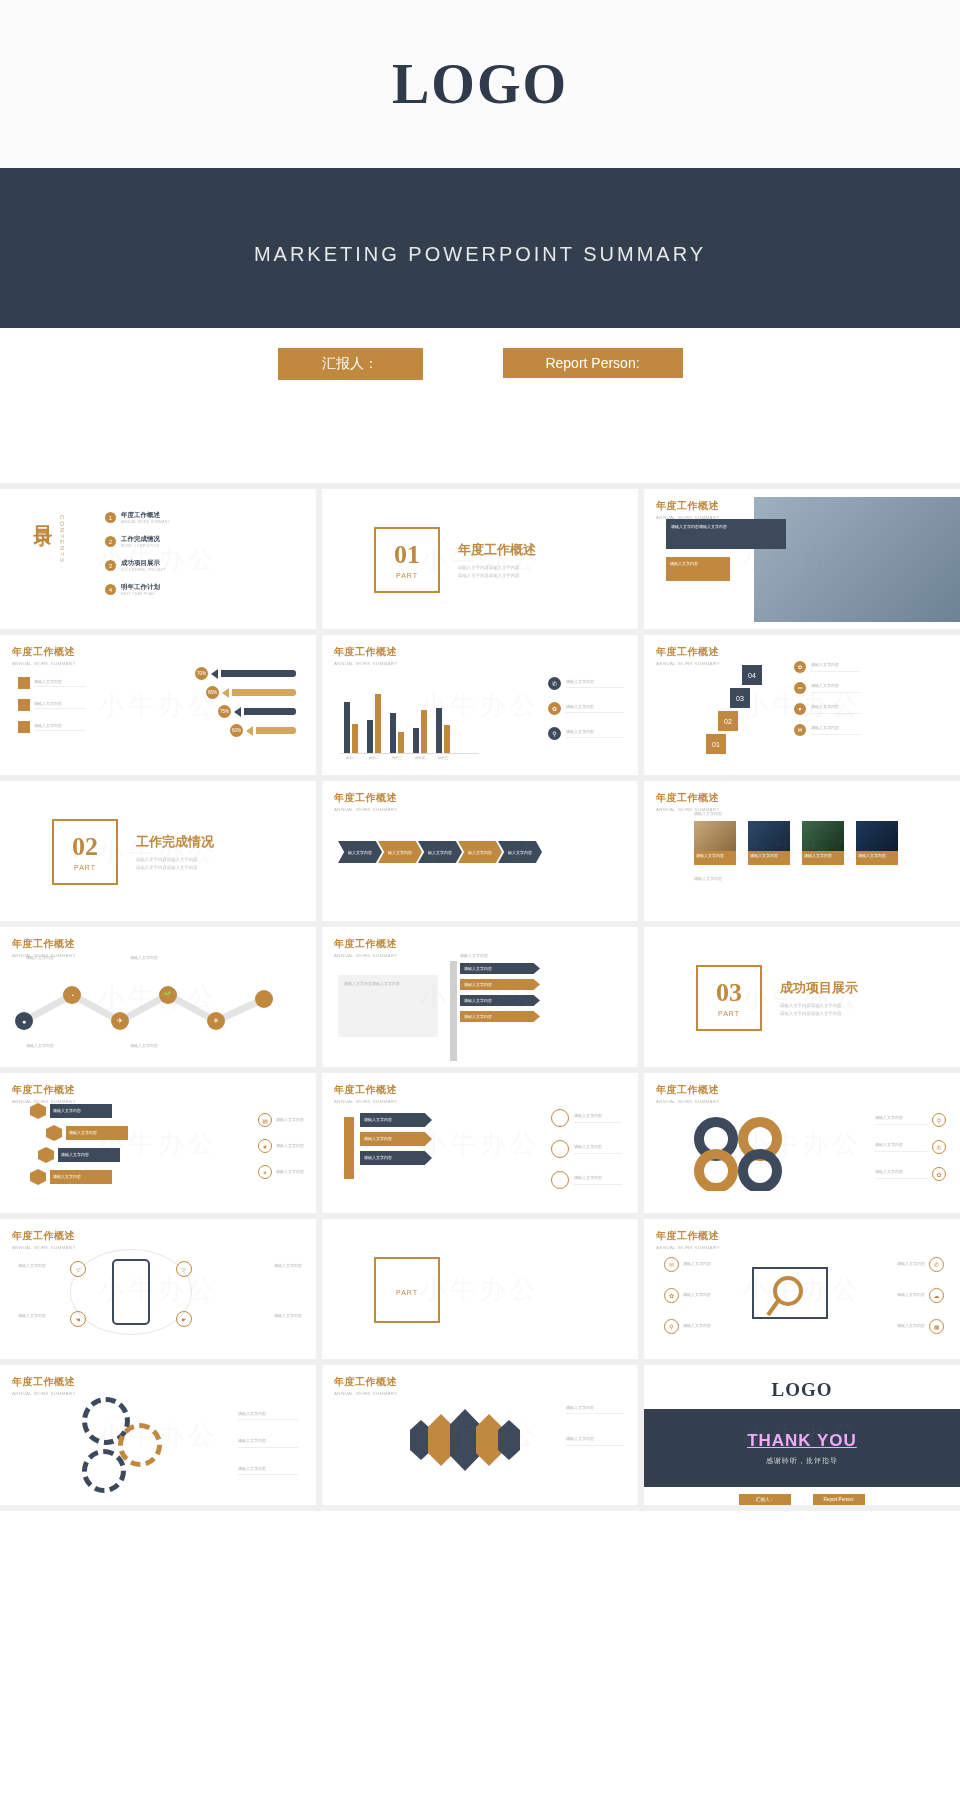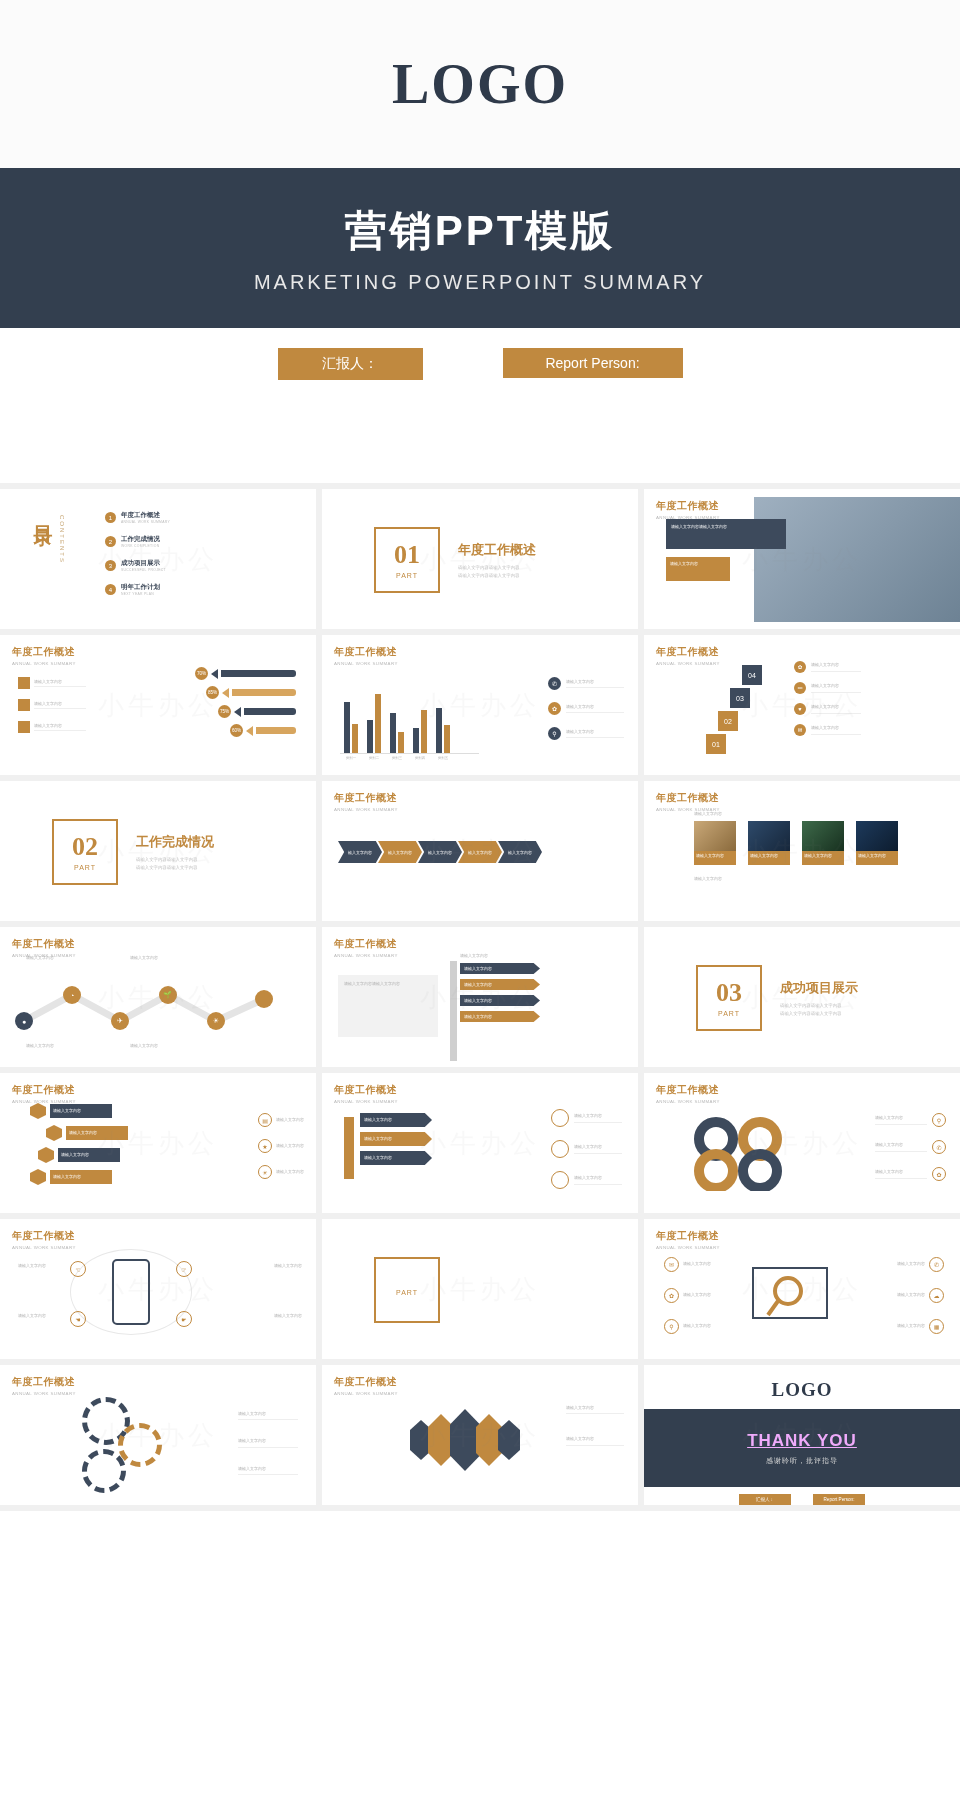--- a/index.html
+++ b/index.html
@@ -59,21 +59,20 @@
 </head>
 <body>
 
 <div class="page">
 
   <div class="hero">
     <div class="hero-logo">
       <span>LOGO</span>
     </div>
     <div class="hero-band">
-      <div class="cn">营销PPT模版</div>
       <div class="en">MARKETING POWERPOINT SUMMARY</div>
     </div>
     <div class="hero-foot">
       <div class="hero-tag">汇报人：</div>
       <div class="hero-tag b">Report Person:</div>
     </div>
   </div>
 
   <div class="grid">
 

